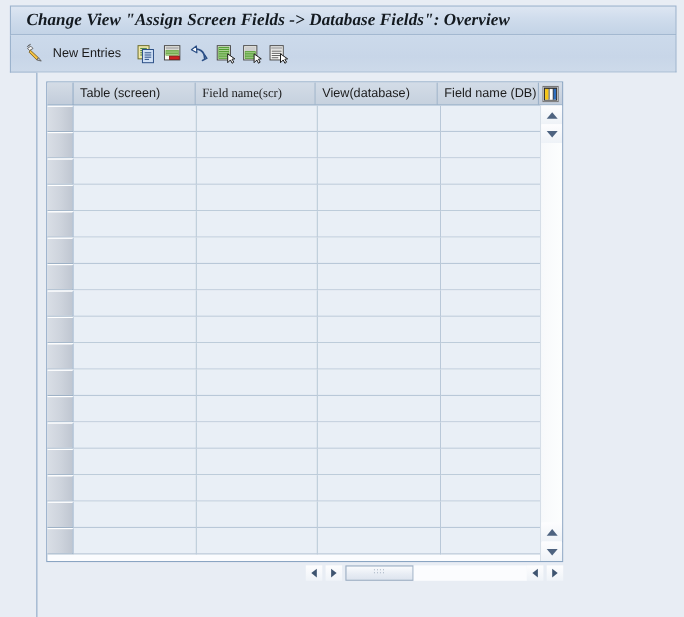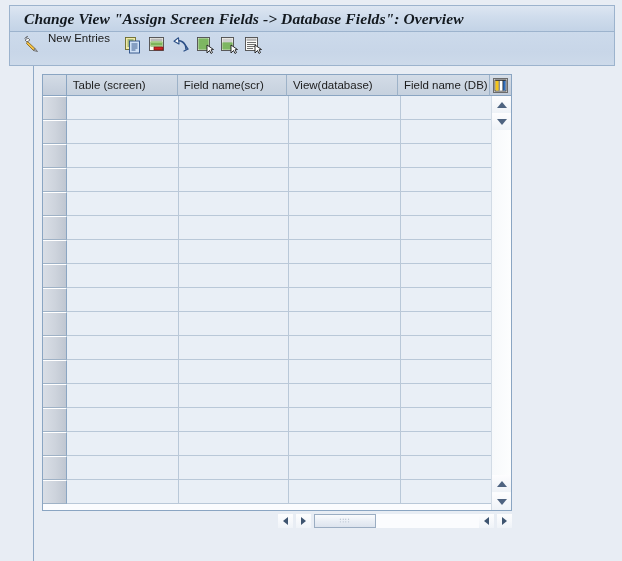--- a/index.html
+++ b/index.html
@@ -45,20 +45,21 @@
   
   #toolbar {
     position: absolute;
     left: 9px; top: 32px;
     width: 606px; height: 34px;
     background: linear-gradient(to bottom, #ccdaeb 0%, #c8d6e8 60%, #cddaea 100%);
     border-left: 1px solid #9cb3cd;
     border-right: 1px solid #9cb3cd;
     border-bottom: 1px solid #9cb3cd;
     display: flex;
+    align-items: center;
     overflow: hidden;
   }
   .tb-btn {
     height: 26px;
     display: flex;
     align-items: center;
     justify-content: center;
     padding: 0 2px;
     cursor: default;
   }
@@ -115,21 +116,21 @@
     display: flex;
     align-items: center;
     padding-left: 6px;
     font-size: 11.5px;
     color: #1c1c1c;
     white-space: nowrap;
     overflow: hidden;
     cursor: default;
   }
   .hdr-cell.c0 { width: 112px; }
-  .hdr-cell.c1 { width: 110px; }
+  .hdr-cell.c1 { width: 110px; font-family: Liberation Serif, serif; }
   .hdr-cell.c2 { width: 112px; }
   .hdr-cell.c3 { width: 93px; }
   #hdr-selectall {
     width: 21px; height: 21px;
     background: linear-gradient(to bottom,#d6dee8,#c2ccda);
     border-bottom: 1px solid #8aa5c2;
     display: flex;
     align-items: center;
     justify-content: center;
     cursor: default;

